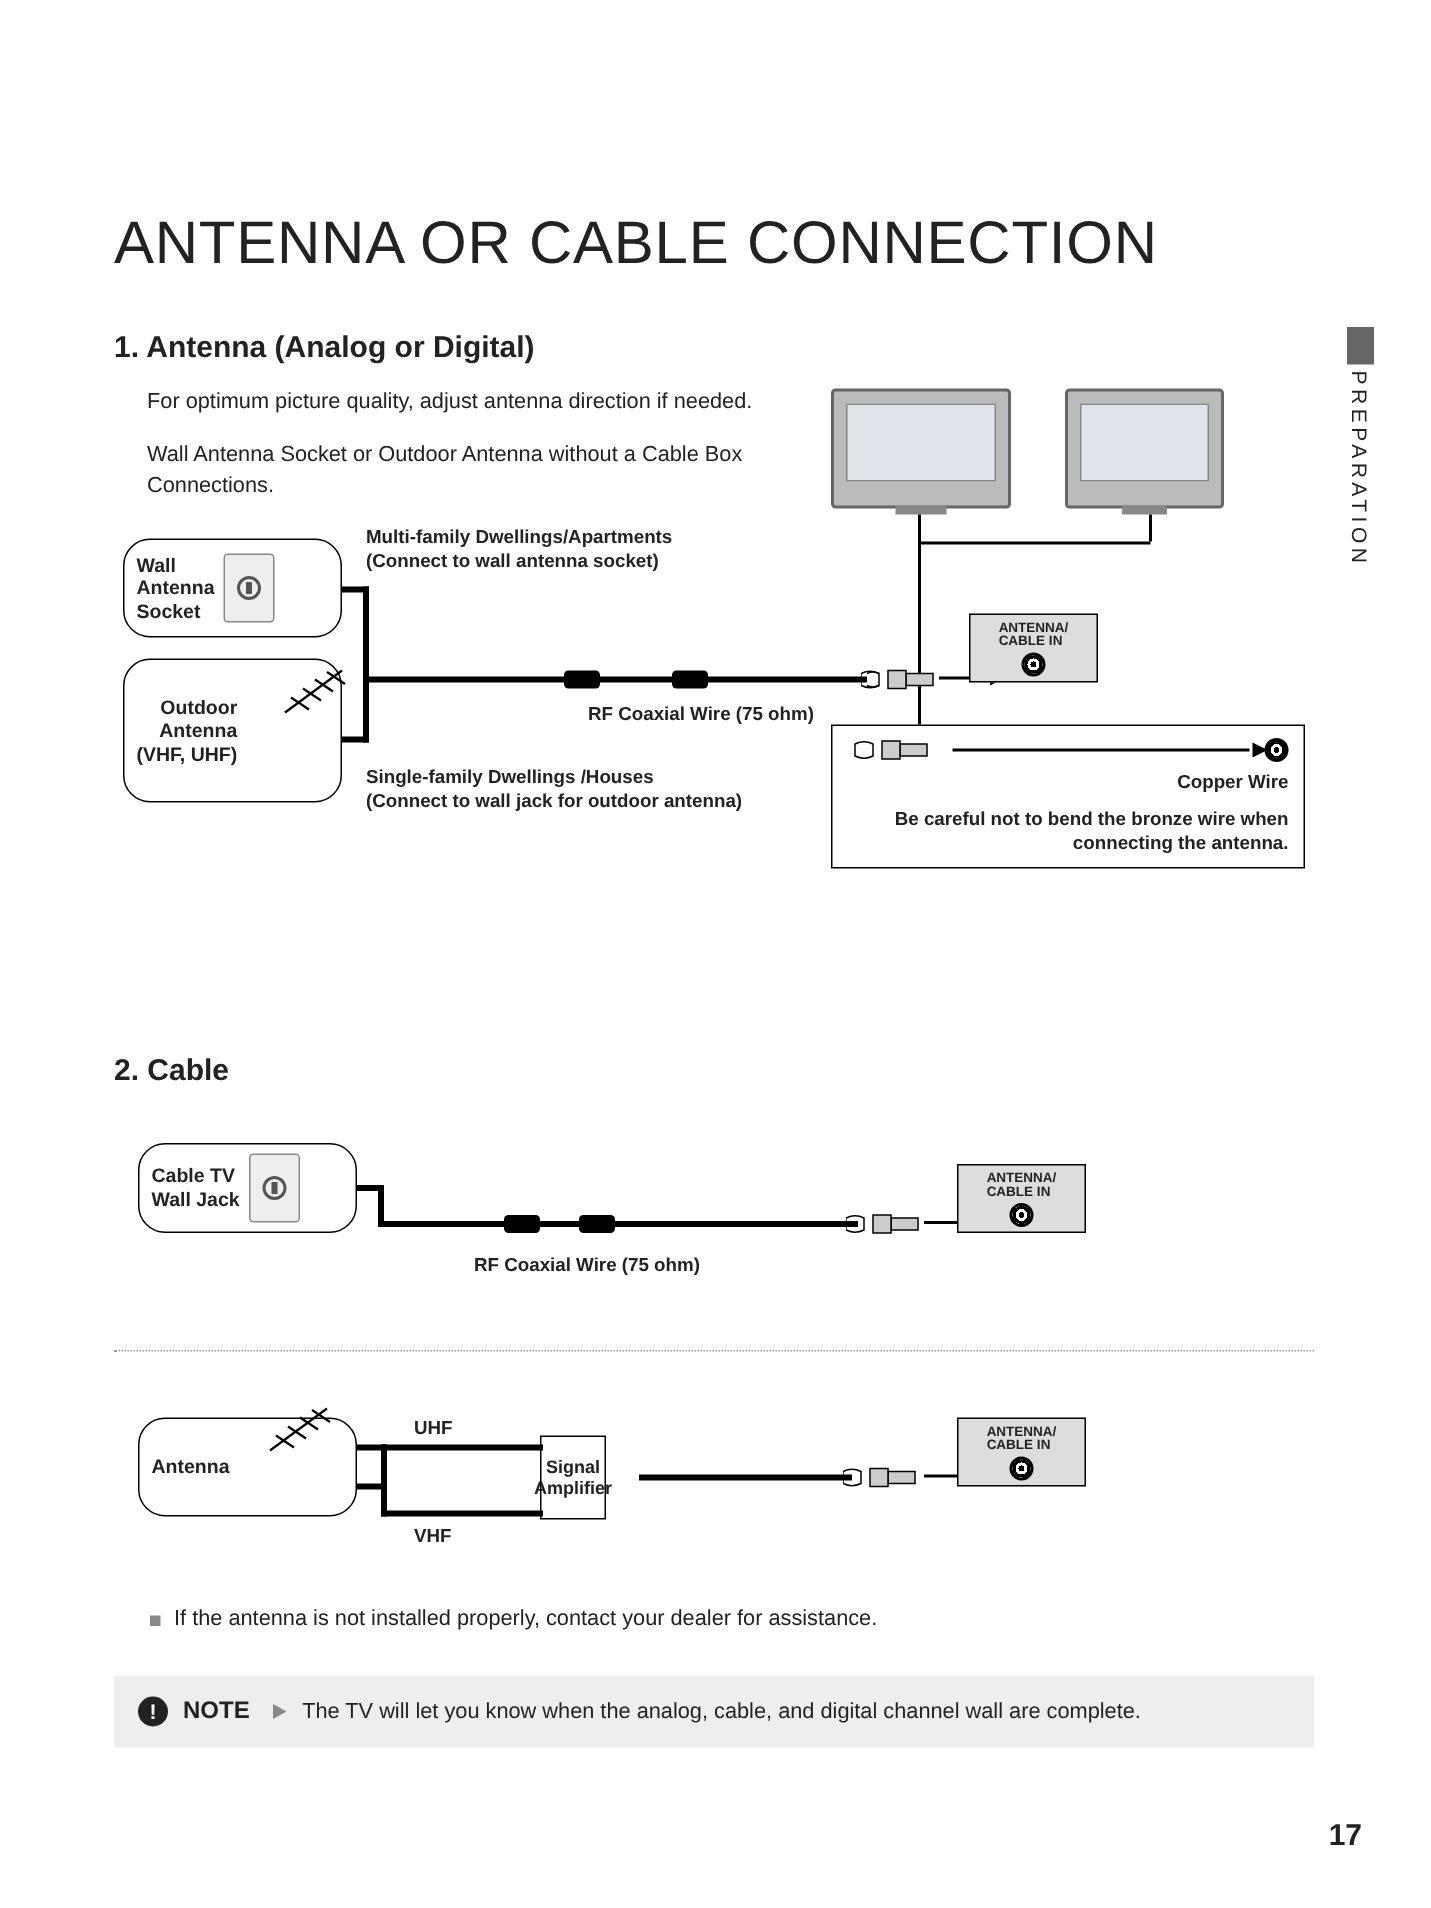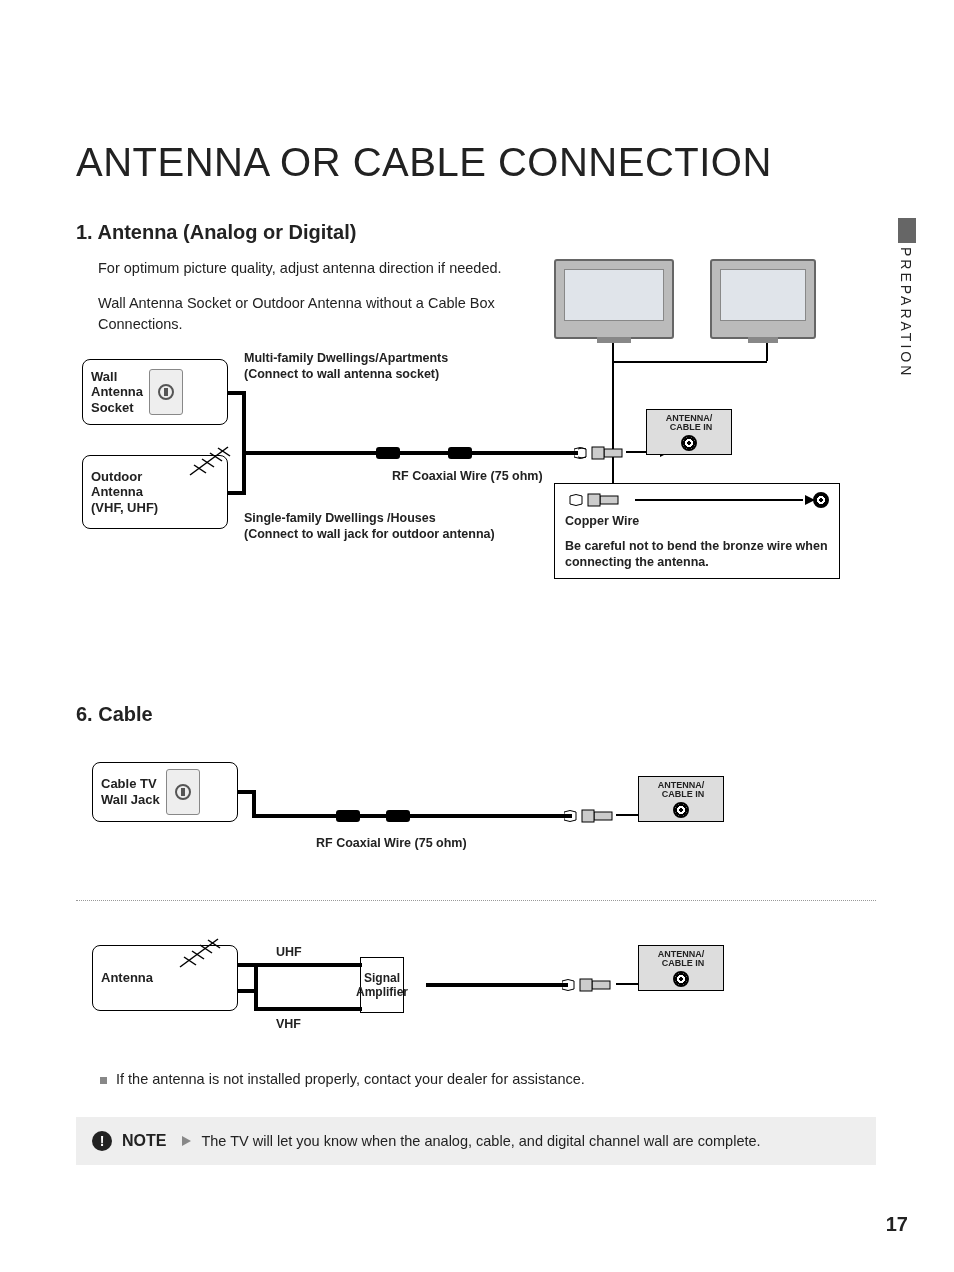--- a/index.html
+++ b/index.html
@@ -43,21 +43,21 @@
     writing-mode: vertical-rl;
     font-size: 14px; letter-spacing: 3px;
     align-self: flex-end; margin-right: 2px;
   }
 
   
   .diag { position: relative; height: 350px; }
   .box {
     position: absolute;
     border: 1.5px solid #000;
-    border-radius: 8px;
+    border-radius: 18px;
     background: #fff;
     display: flex;
     align-items: center;
     padding: 22px 8px;
   }
   .boxL { font-size: 13px; font-weight: 700; line-height: 1.2; }
   .jack {
     width: 34px; height: 46px; border:1px solid #888; border-radius:3px;
     background:#eee; margin-left:6px; position: relative; flex: none;
   }
@@ -65,21 +65,21 @@
   .jack::after { content:""; position:absolute; left:50%; top:50%; width:4px;height:8px; background:#555; transform:translate(-50%,-50%);}
 
   .label-sm { font-size: 12.5px; font-weight: 700; position: absolute; line-height:1.25;}
   .thickline { position:absolute; background:#000; }
   .ferrite { position:absolute; width:24px; height:12px; background:#000; border-radius:3px; }
 
   .portbox {
     position:absolute; border:1.5px solid #000; background:#ddd;
     width:86px; height:46px; display:flex; flex-direction:column; align-items:center; justify-content:center;
   }
-  .portbox .plbl { font-size:9px; font-weight:700; text-align:right; line-height:1; margin-bottom:3px;}
+  .portbox .plbl { font-size:9px; font-weight:700; text-align:left; line-height:1; margin-bottom:3px;}
   .coax {
     width:16px;height:16px;border:2px solid #000;border-radius:50%;
     background: radial-gradient(circle,#000 0 2px,#fff 2px 4px,#000 4px 6px,#fff 6px 8px);
   }
   .arrowR::after{content:"";position:absolute;right:-12px;top:50%;transform:translateY(-50%);
     border-left:10px solid #000;border-top:5px solid transparent;border-bottom:5px solid transparent;}
   .connector {
     position:absolute; width:50px; height:14px;
   }
   .connector svg { width:100%; height:100%; }
@@ -159,21 +159,21 @@
     <div class="thickline" style="left:690px; top:0px; width:1.5px; height:18px; background:#000;"></div>
     <div class="thickline" style="left:536px; top:18px; width:155px; height:1.5px; background:#000;"></div>
 
     <div class="box" style="left:6px; top:16px; width:146px; height:66px;">
       <div class="boxL" style="white-space:pre-line;">Wall
 Antenna
 Socket</div>
       <div class="jack"></div>
     </div>
 
-    <div class="box" style="left:6px; top:112px; width:146px; height:74px;">
+    <div class="box" style="left:6px; top:96px; width:146px; height:96px;text-align:right;">
       <div class="boxL" style="white-space:pre-line;">Outdoor
 Antenna
 (VHF, UHF)</div>
     </div>
     <svg class="ant-svg" style="left:104px; top:96px; width:64px; height:40px;" viewBox="0 0 64 40">
       <g stroke="#000" stroke-width="1.5" fill="none">
         <line x1="10" y1="36" x2="48" y2="8"></line>
         <line x1="14" y1="26" x2="26" y2="34"></line>
         <line x1="22" y1="20" x2="34" y2="28"></line>
         <line x1="30" y1="14" x2="42" y2="22"></line>
@@ -208,41 +208,41 @@
         </svg>
     </div>
     <div class="thickline arrowR" style="left:550px; top:108px; width:32px; height:2px;"></div>
 
     <div class="portbox" style="left:570px; top:66px;">
       <div class="plbl" style="white-space:pre-line;">ANTENNA/
 CABLE IN</div>
       <div class="coax"></div>
     </div>
 
-    <div class="calloutbox" style="left:478px; top:140px; width:286px;">
+    <div class="calloutbox" style="left:478px; top:140px; width:316px;text-align:right;">
       <div style="display:flex;align-items:center;gap:10px;">
         <div class="connector" style="position:relative;left:0;top:0;width:60px;">
           <svg viewBox="0 0 50 14">
               <g stroke="#000" fill="#ccc" stroke-width="1">
                 <rect x="30" y="3" width="18" height="8"></rect>
                 <rect x="18" y="1" width="12" height="12"></rect>
                 <path d="M0 3 Q6 0 12 3 L12 11 Q6 14 0 11 Z" fill="none"></path>
               </g>
             </svg>
         </div>
         <div style="flex:1;height:2px;background:#000;position:relative;" class="arrowR"></div>
         <div class="coax" style="border-width:3px;"></div>
       </div>
       <div class="label-sm" style="position:relative;left:0;margin-top:6px;">Copper Wire</div>
       <div style="font-size:12.5px;font-weight:700;margin-top:8px;line-height:1.3;">Be careful not to bend the bronze wire when connecting the antenna.</div>
     </div>
   </div>
 
   <div class="sec2">
-    <h2>6. Cable</h2>
+    <h2>2. Cable</h2>
 
     <div class="diag2">
       <div class="box" style="left:16px; top:22px; width:146px; height:60px;">
         <div class="boxL" style="white-space:pre-line;">Cable TV
 Wall Jack</div>
         <div class="jack"></div>
       </div>
       <div class="thickline" style="left:162px; top:50px; width:18px; height:4px;"></div>
       <div class="thickline" style="left:176px; top:50px; width:4px; height:26px;"></div>
       <div class="thickline" style="left:176px; top:74px; width:320px; height:4px;"></div>

